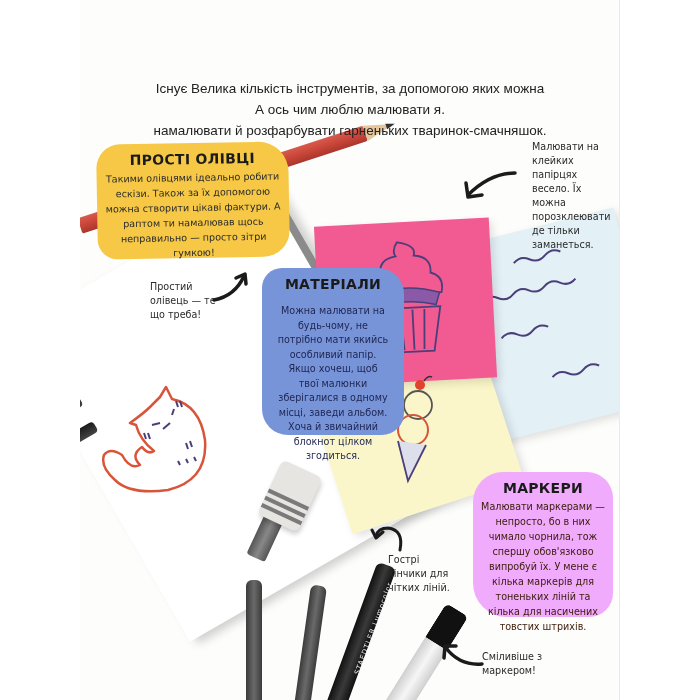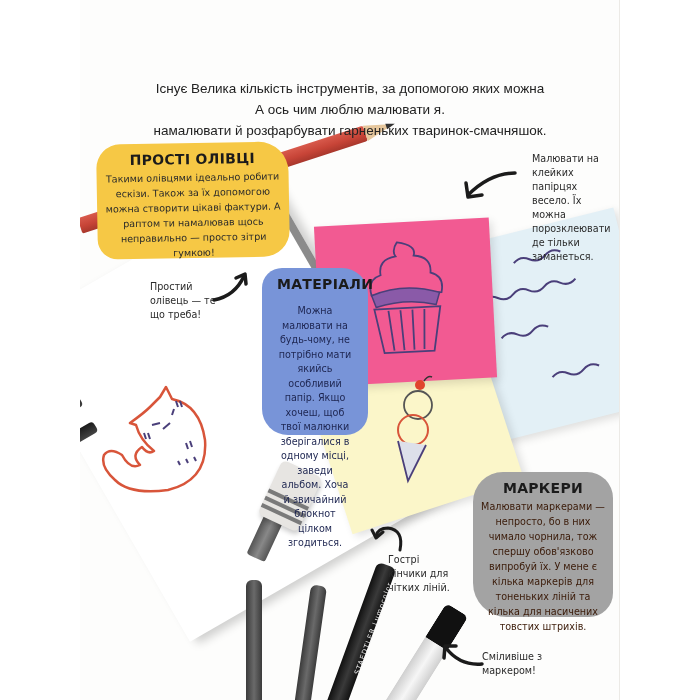--- a/index.html
+++ b/index.html
@@ -74,23 +74,23 @@
       transform: rotate(-90deg); white-space: nowrap; letter-spacing: 1px; }
 
     
     .bubble {
       position: absolute; text-align: center; font-family: "DejaVu Sans", sans-serif;
       border-radius: 22px;
     }
     .bubble-title { font-weight: bold; font-size: 14px; letter-spacing: 0.3px; color: #1b1b1b; margin-bottom: 3px; }
     .bubble-body { font-size: 9.6px; line-height: 15px; color: #2a2a2a; }
     .bubble-yellow { left: 17px; top: 143px; width: 192px; height: 115px; background: #f6c845; padding: 8px 8px; transform: rotate(-1deg); border-radius: 24px 30px 26px 20px; }
-    .bubble-blue { left: 182px; top: 268px; width: 106px; height: 167px; background: #7894d8; padding: 8px 15px; border-radius: 20px 26px 22px 26px; }
+    .bubble-blue { left: 182px; top: 268px; width: 142px; height: 167px; background: #7894d8; padding: 8px 15px; border-radius: 20px 26px 22px 26px; }
     .bubble-blue .bubble-body { color: #1d2550; line-height: 14.5px; margin-top: 12px; }
-    .bubble-orange { left: 393px; top: 472px; width: 140px; height: 145px; background: #a3a3a3; padding: 8px 6px; border-radius: 30px 26px 24px 34px; }
+    .bubble-orange { left: 393px; top: 472px; width: 140px; height: 145px; background: #f0abfc; padding: 8px 6px; border-radius: 30px 26px 24px 34px; }
     .bubble-orange .bubble-body { color: #3a1a08; }
 
     .note { position: absolute; font-family: "DejaVu Sans", sans-serif; font-size: 9.6px; line-height: 14px; color: #2a2a2a; }
     .arrow { position: absolute; }
   </style>
 </head>
 <body>
 
 <div class="page">
 
@@ -162,21 +162,21 @@
   </div>
   <div class="bubble bubble-blue">
     <div class="bubble-title">МАТЕРІАЛИ</div>
     <div class="bubble-body">Можна малювати на будь-чому, не потрібно мати якийсь особливий папір. Якщо хочеш, щоб твої малюнки зберігалися в одному місці, заведи альбом. Хоча й звичайний блокнот цілком згодиться.</div>
   </div>
   <div class="bubble bubble-orange">
     <div class="bubble-title">МАРКЕРИ</div>
     <div class="bubble-body">Малювати маркерами — непросто, бо в них чимало чорнила, тож спершу обов'язково випробуй їх. У мене є кілька маркерів для тоненьких ліній та кілька для насичених товстих штрихів.</div>
   </div>
 
-  <div class="note" style="left:452px;top:152px;width:80px">Малювати на клейких папірцях весело. Їх можна порозклеювати де тільки заманеться.</div>
+  <div class="note" style="left:452px;top:140px;width:80px">Малювати на клейких папірцях весело. Їх можна порозклеювати де тільки заманеться.</div>
   <div class="note" style="left:70px;top:280px;width:75px">Простий олівець — те що треба!</div>
   <div class="note" style="left:308px;top:553px;width:70px">Гострі кінчики для чітких ліній.</div>
   <div class="note" style="left:402px;top:650px;width:80px">Сміливіше з маркером!</div>
 
   <svg class="arrow" style="left:380px;top:165px" width="60" height="40" viewBox="0 0 60 40">
     <path d="M55 8 Q30 8 8 30" stroke="#1b1b1b" stroke-width="3.5" fill="none" stroke-linecap="round"></path>
     <path d="M6 18 L8 32 L22 30" stroke="#1b1b1b" stroke-width="3.5" fill="none" stroke-linecap="round" stroke-linejoin="round"></path>
   </svg>
   <svg class="arrow" style="left:130px;top:270px" width="40" height="35" viewBox="0 0 40 35">
     <path d="M4 30 Q25 26 34 6" stroke="#1b1b1b" stroke-width="3.5" fill="none" stroke-linecap="round"></path>

